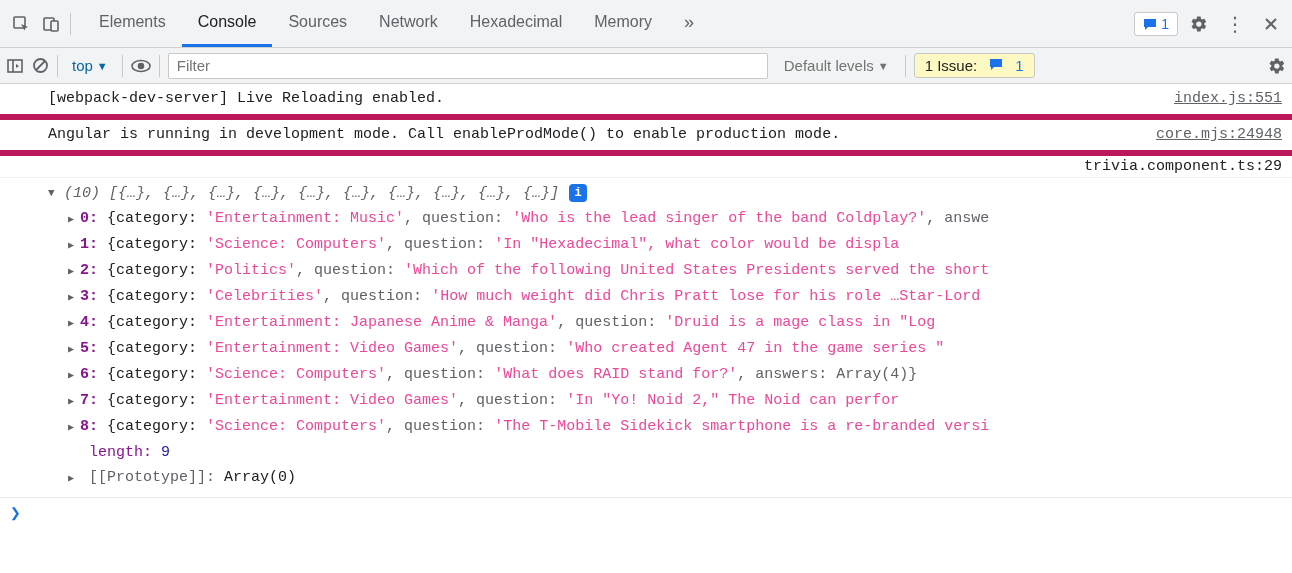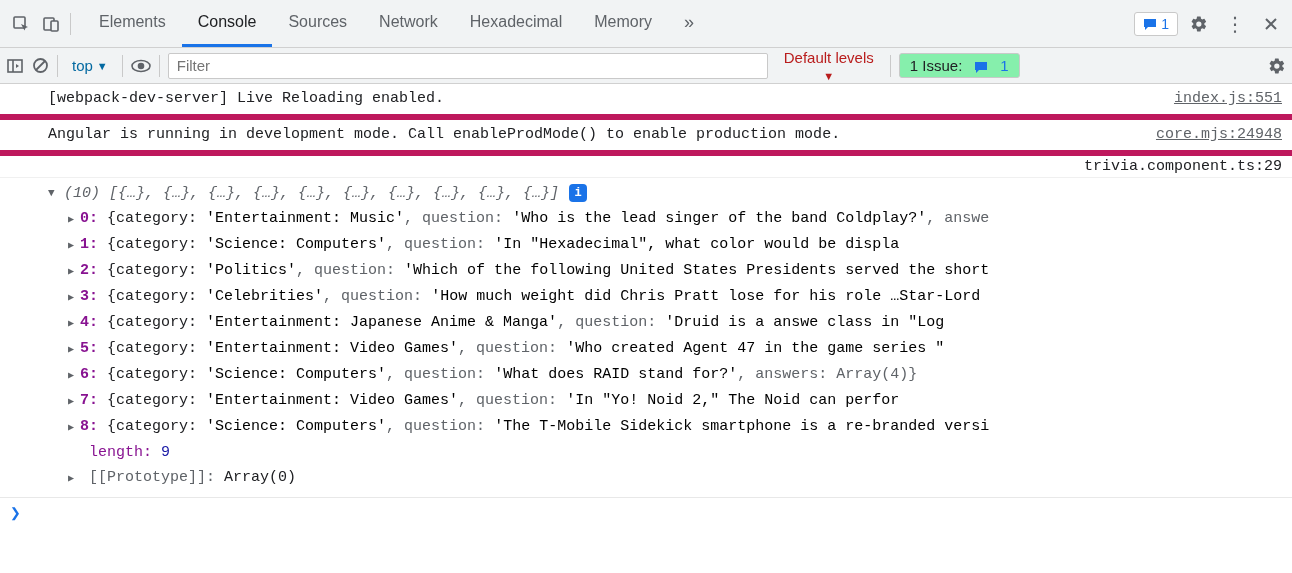--- a/index.html
+++ b/index.html
@@ -66,26 +66,26 @@
     border: 1px solid #c9c9c9;
     border-radius: 2px;
     padding: 0 8px;
     font-size: 15px;
     background: #fff;
     color: #3b82f6;
     max-width: 600px;
   }
   .levels-select {
     display:flex; align-items:center; gap:4px;
-    padding: 2px 8px; font-size:15px; color:#b91c1c; cursor:pointer;flex-direction:column;
+    padding: 2px 8px; font-size:15px; color:#737373; cursor:pointer;
   }
   .issues-badge {
-    display:flex; align-items:flex-end; gap:12px;
+    display:flex; align-items:flex-start; gap:12px;
     border:1px solid #c9c9c9; border-radius:3px;
-    padding: 3px 10px; background:#86efac; font-size:15px;
+    padding: 3px 10px; background:#fef9c3; font-size:15px;
   }
   .blue-icon { color:#1a73e8; }
 
   
   .console-content { overflow: hidden; }
   .log-row {
     display:flex; align-items:flex-start;
     padding: 4px 10px 4px 48px;
     border-bottom: 6px solid #be185d;
     line-height: 22px;
@@ -103,21 +103,21 @@
   .info-badge {
     display:inline-flex; align-items:center; justify-content:center;
     width:18px; height:18px; border-radius:4px;
     background:#1a73e8; color:#fff; font-size:12px; font-weight:bold;
     margin-left:6px;
   }
   .entries { margin-left: 20px; }
   .entry { white-space: nowrap; overflow:hidden; }
   .idx { color:#881391; font-weight:600; }
   .key { color:#5f6368; }
-  .str { color:#000000;text-align:right; }
+  .str { color:#ec4899;text-align:right; }
   .val { color:#202124; }
   .length-key { color:#881391; }
   .length-val { color:#1a1aa6; }
   .proto { color:#5f6368; }
   .prompt {
     padding: 4px 10px; color:#1a73e8; font-size:18px;
     border-top:1px solid #e8e8e8;
   }
 
   svg { display:block; }
@@ -236,21 +236,21 @@
     <div class="summary-line">
       <span class="arrow down"></span>
       <span class="italic">(10)&nbsp;[{…}, {…}, {…}, {…}, {…}, {…}, {…}, {…}, {…}, {…}]</span>
       <span class="info-badge">i</span>
     </div>
     <div class="entries" id="entries-container">
         <div class="entry"><span class="arrow right"></span><span class="idx">0:</span> <span class="val">{category: </span><span class="str">'Entertainment: Music'</span><span class="key">, question: </span><span class="str">'Who is the lead singer of the band Coldplay?'</span><span class="key">, answe</span></div>
         <div class="entry"><span class="arrow right"></span><span class="idx">1:</span> <span class="val">{category: </span><span class="str">'Science: Computers'</span><span class="key">, question: </span><span class="str">'In "Hexadecimal", what color would be displa</span><span class="key"></span></div>
         <div class="entry"><span class="arrow right"></span><span class="idx">2:</span> <span class="val">{category: </span><span class="str">'Politics'</span><span class="key">, question: </span><span class="str">'Which of the following United States Presidents served the short</span><span class="key"></span></div>
         <div class="entry"><span class="arrow right"></span><span class="idx">3:</span> <span class="val">{category: </span><span class="str">'Celebrities'</span><span class="key">, question: </span><span class="str">'How much weight did Chris Pratt lose for his role …Star-Lord</span><span class="key"></span></div>
-        <div class="entry"><span class="arrow right"></span><span class="idx">4:</span> <span class="val">{category: </span><span class="str">'Entertainment: Japanese Anime &amp; Manga'</span><span class="key">, question: </span><span class="str">'Druid is a answe class in "Log</span><span class="key"></span></div>
+        <div class="entry"><span class="arrow right"></span><span class="idx">4:</span> <span class="val">{category: </span><span class="str">'Entertainment: Japanese Anime &amp; Manga'</span><span class="key">, question: </span><span class="str">'Druid is a mage class in "Log</span><span class="key"></span></div>
         <div class="entry"><span class="arrow right"></span><span class="idx">5:</span> <span class="val">{category: </span><span class="str">'Entertainment: Video Games'</span><span class="key">, question: </span><span class="str">'Who created Agent 47 in the game series "</span><span class="key"></span></div>
         <div class="entry"><span class="arrow right"></span><span class="idx">6:</span> <span class="val">{category: </span><span class="str">'Science: Computers'</span><span class="key">, question: </span><span class="str">'What does RAID stand for?'</span><span class="key">, answers: Array(4)}</span></div>
         <div class="entry"><span class="arrow right"></span><span class="idx">7:</span> <span class="val">{category: </span><span class="str">'Entertainment: Video Games'</span><span class="key">, question: </span><span class="str">'In "Yo! Noid 2," The Noid can perfor</span><span class="key"></span></div>
         <div class="entry"><span class="arrow right"></span><span class="idx">8:</span> <span class="val">{category: </span><span class="str">'Science: Computers'</span><span class="key">, question: </span><span class="str">'The T-Mobile Sidekick smartphone is a re-branded versi</span><span class="key"></span></div>
       </div>
     <div class="entries">
       <span style="display:inline-block;width:12px;"></span>
       <span class="length-key"><span>length</span>:</span>
       <span class="length-val">9</span>
     </div>

